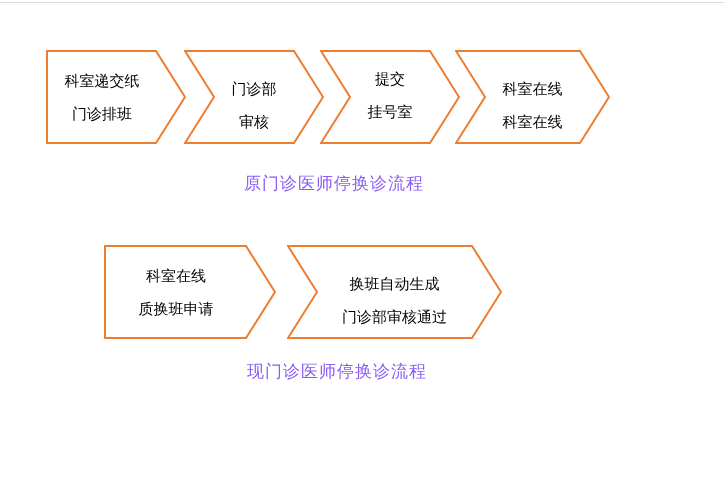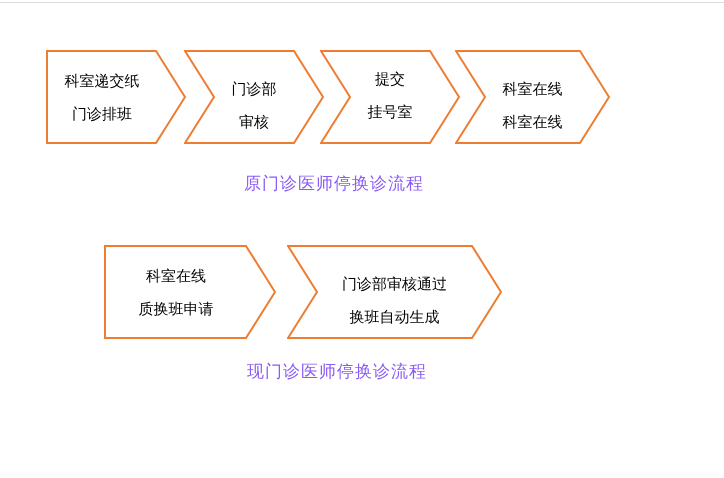--- a/index.html
+++ b/index.html
@@ -80,19 +80,19 @@
       <div>科室在线</div>
       <div>质换班申请</div>
     </div>
   </div>
 
   <div class="step" style="left:287px; top:245px; width:215px; height:94px">
     <svg width="215" height="94" viewBox="0 0 215 94">
       <polygon points="1,1 185,1 214,47 185,93 1,93 30,47"></polygon>
     </svg>
     <div class="txt notch">
+      <div>换班自动生成</div>
       <div>门诊部审核通过</div>
-      <div>换班自动生成</div>
     </div>
   </div>
 
   <div class="caption" style="left:203px; top:360px; width:224px">现门诊医师停换诊流程</div>
 </div>
 
 </body></html>

